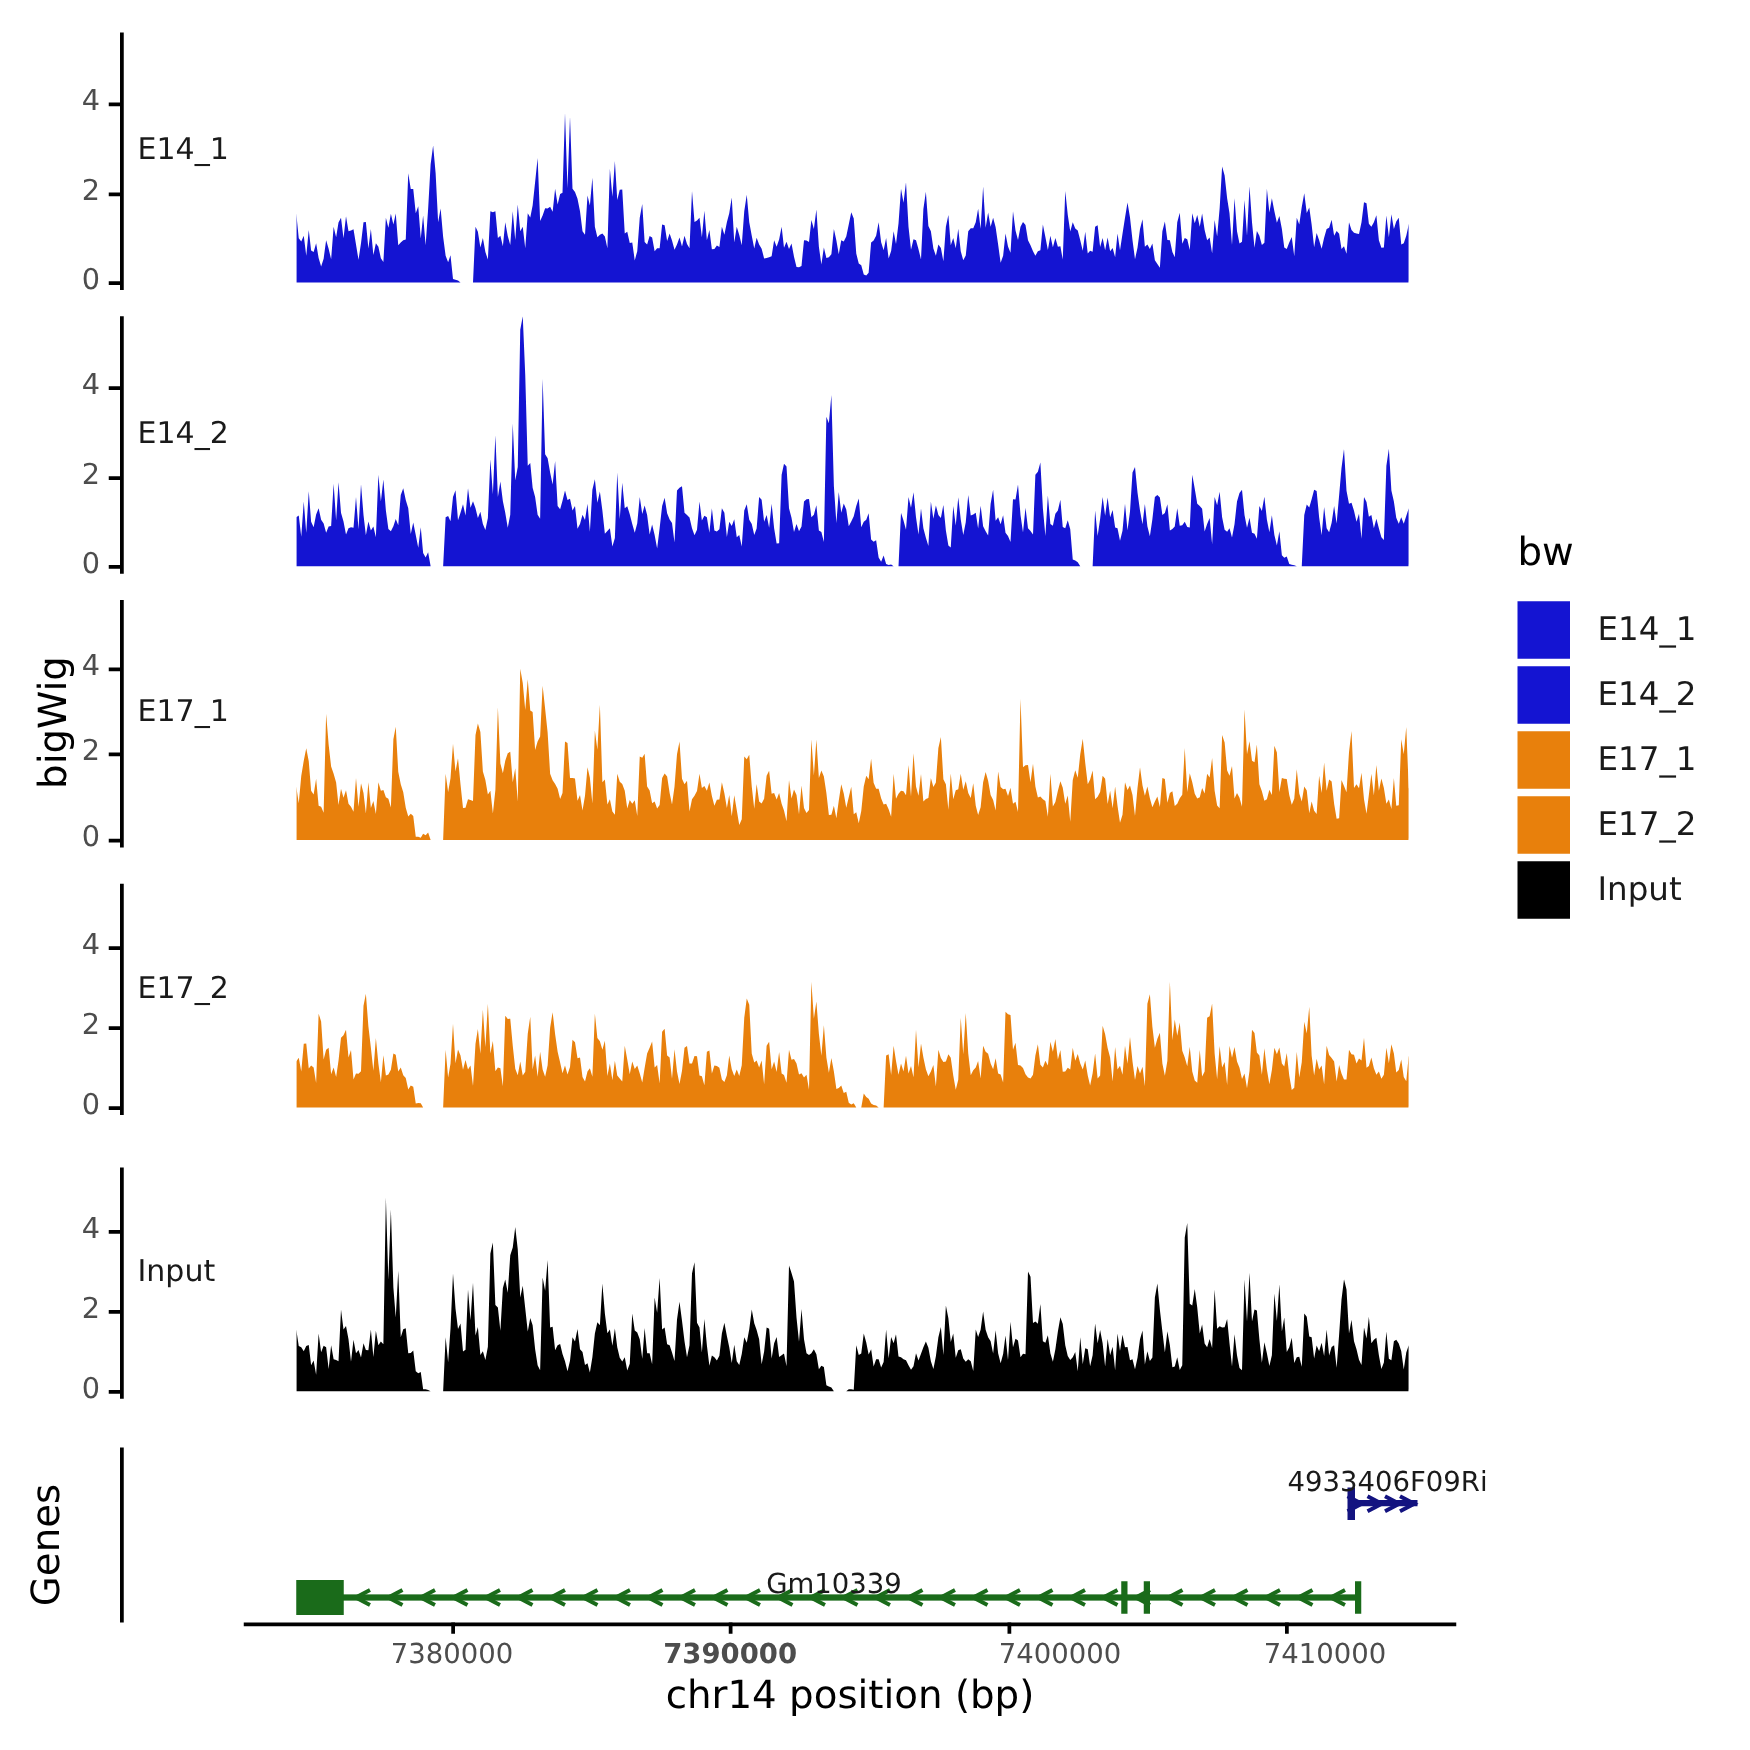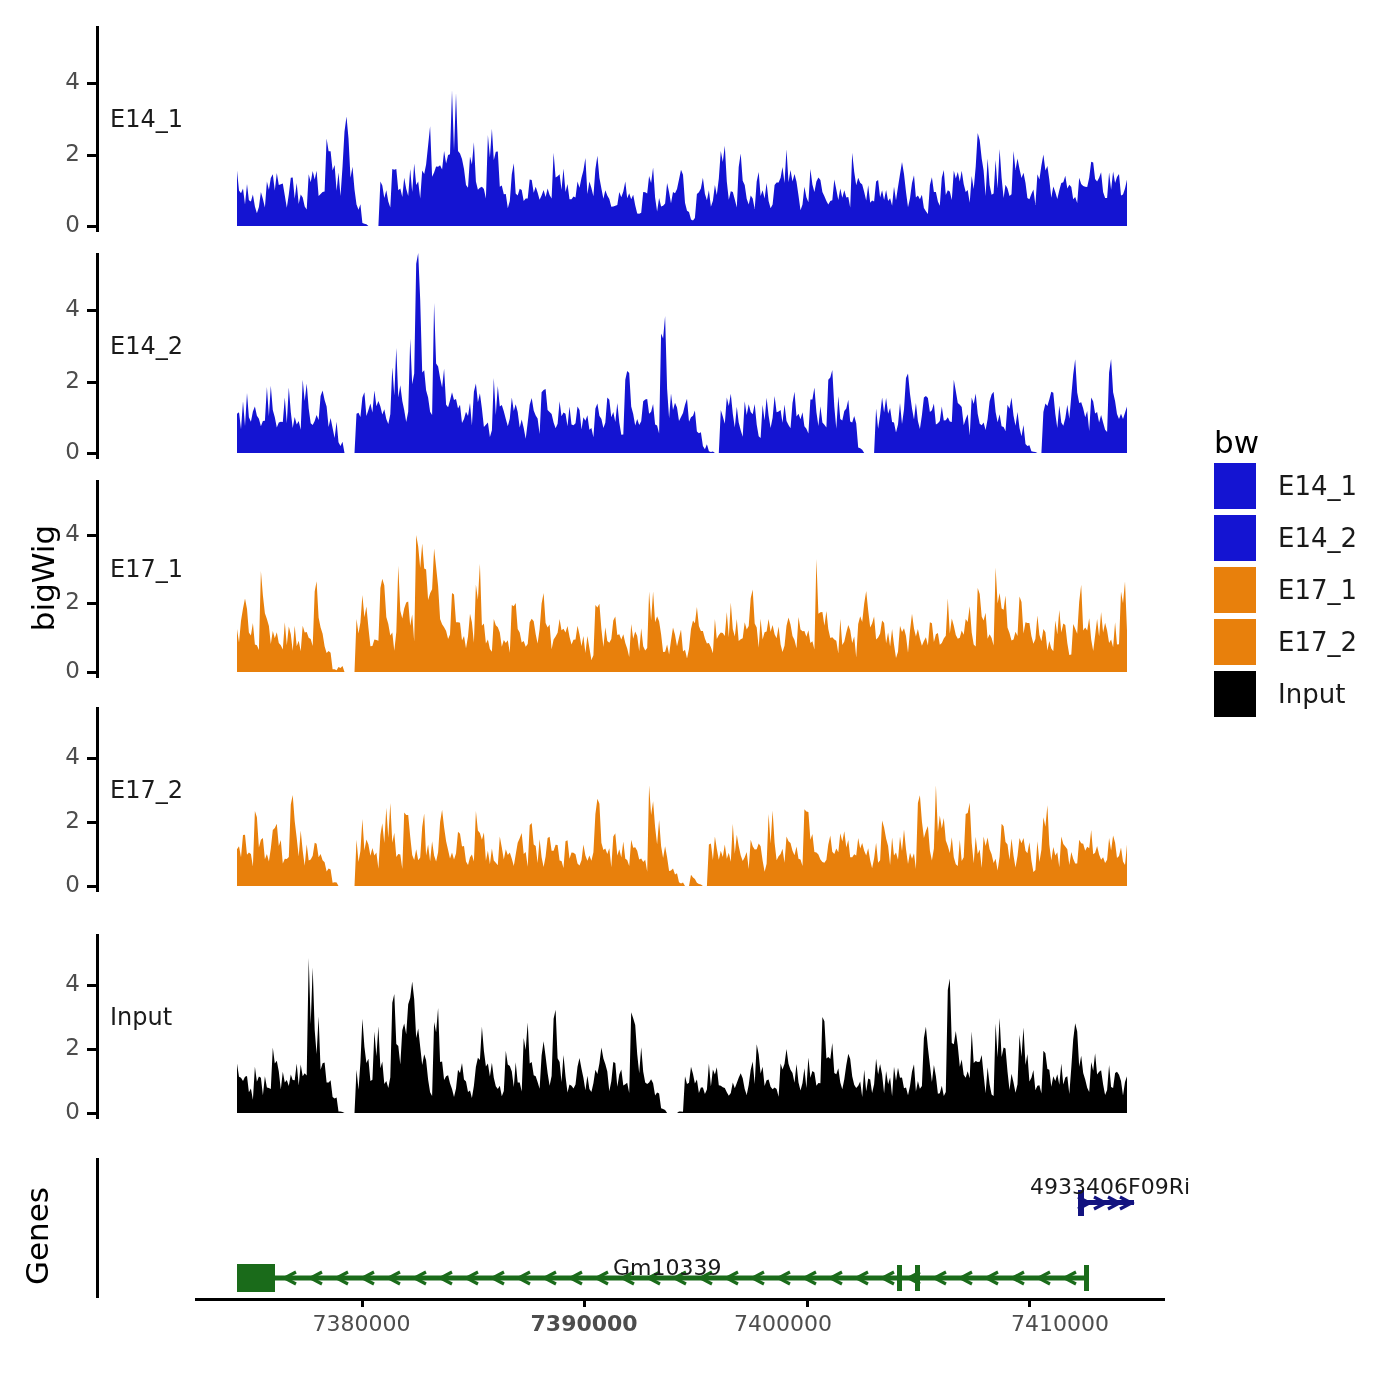--- a/index.html
+++ b/index.html
@@ -97,21 +97,21 @@
 
   
   #legend {
     position: absolute;
     left: 1214px;
     top: 424px;
   }
   .legend-title {
     font-size: 31px;
     color: #000000;
-    margin-bottom: 0;
+    margin-bottom: 18px;
     white-space: nowrap;
   }
   .legend-row {
     display: flex;
     align-items: center;
     height: 52px;
   }
   .legend-key {
     width: 42px;
     height: 46px;
@@ -272,25 +272,26 @@
 
   <div class="gene-label" id="gene-lower-label" style="left:613px; top:1255px;">Gm10339</div>
 
   <div class="xaxis-line" style="left:195px; top:1298px; width:970px;"></div>
   <div id="xticks-layer">
       <div class="xtick" style="left: 360.6px; top: 1298px;"></div>
       <div class="xtick-text" style="left: 261.6px; top: 1311px; width: 200px;">7380000</div>
       <div class="xtick" style="left: 583.1px; top: 1298px;"></div>
       <div class="xtick-text" style="left: 484.1px; top: 1311px; width: 200px; font-weight: bold;">7390000</div>
       <div class="xtick" style="left: 805.6px; top: 1298px;"></div>
-      <div class="xtick-text" style="left: 683px; top: 1311px; width: 200px;">7400000</div>
+      <div class="xtick-text" style="left: 748px; top: 1311px; width: 200px;">7400000</div>
       <div class="xtick" style="left: 1028.1px; top: 1298px;"></div>
       <div class="xtick-text" style="left: 960px; top: 1311px; width: 200px;">7410000</div>
     </div>
 
+  <div class="axis-title" id="x-title" style="left:330px; top:1338px; width:700px;">chr14 position (bp)</div>
 
   <div id="legend">
     <div class="legend-title">bw</div>
     <div id="legend-items">
         <div class="legend-row">
           <div class="legend-key" style="background: rgb(20, 20, 210);"></div>
           <div class="legend-key-label">E14_1</div>
         </div>
         <div class="legend-row">
           <div class="legend-key" style="background: rgb(20, 20, 210);"></div>

